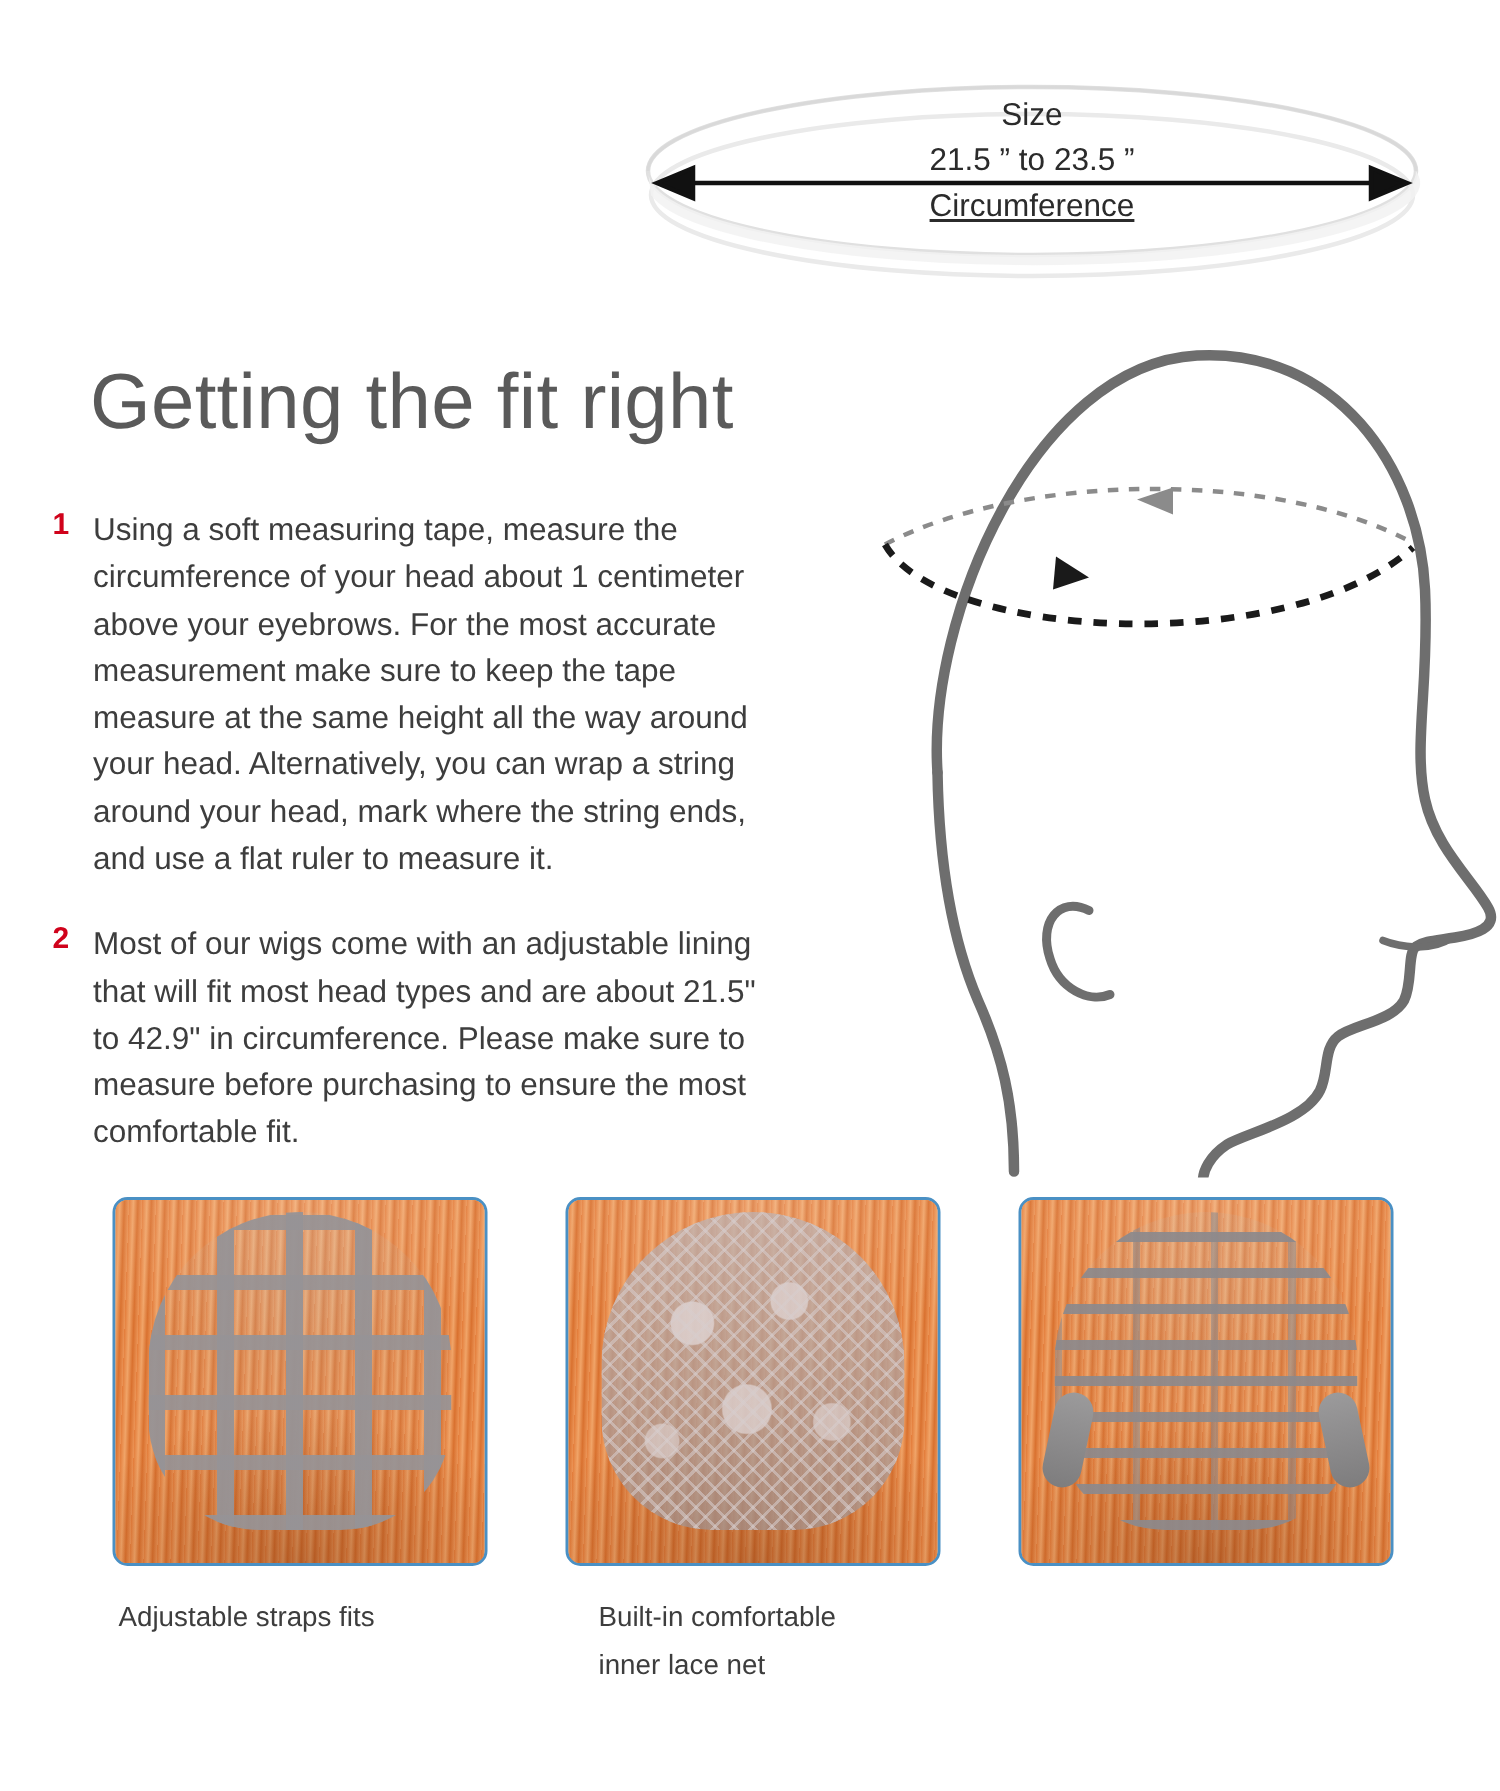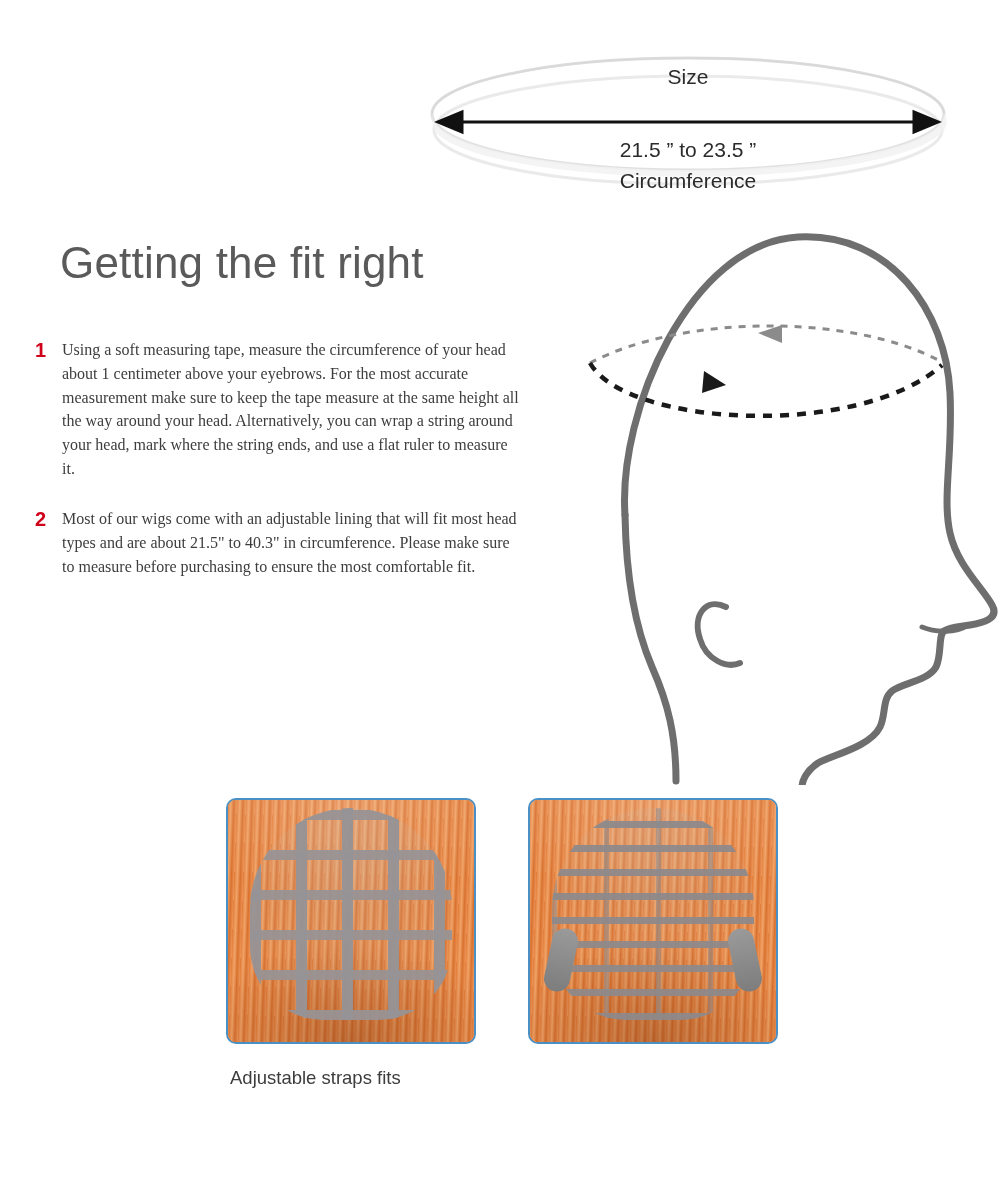--- a/index.html
+++ b/index.html
@@ -33,29 +33,29 @@
     position: absolute;
     left: 0;
     top: 10px;
     width: 520px;
     text-align: center;
     font-size: 21px;
     color: #2b2b2b;
     line-height: 1.45;
   }
   .band-text .line-size { display: block; }
-  .band-text .line-range { display: block; margin-top: 43px; }
-  .band-text .line-circ { display: block; }
+  .band-text .line-range { display: block; }
+  .band-text .line-circ { display: block; text-decoration: underline; }
 
   
   .headline {
     position: absolute;
     left: 60px;
     top: 238px;
-    font-size: 44px;
+    font-size: 52px;
     font-weight: normal;
     color: #5a5a5a;
     letter-spacing: 0.2px;
     margin: 0;
   }
   .steps {
     position: absolute;
     left: 30px;
     top: 338px;
     width: 490px;
@@ -67,24 +67,23 @@
   }
   .step-num {
     position: absolute;
     left: 5px;
     top: 1px;
     color: #d0021b;
     font-weight: bold;
     font-size: 20px;
   }
   .step-text {
-    font-size: 16px;
+    font-size: 21px;
     line-height: 1.49;
     color: #3d3d3d;
-    font-family: Liberation Serif, serif;
   }
 
   
   .head-wrap {
     position: absolute;
     left: 530px;
     top: 215px;
     width: 470px;
     height: 570px;
   }
@@ -227,21 +226,21 @@
 
 <h1 class="headline">Getting the fit right</h1>
 
 <div class="steps">
   <div class="step">
     <span class="step-num">1</span>
     <div class="step-text">Using a soft measuring tape, measure the circumference of your head about 1 centimeter above your eyebrows. For the most accurate measurement make sure to keep the tape measure at the same height all the way around your head. Alternatively, you can wrap a string around your head, mark where the string ends, and use a flat ruler to measure it.</div>
   </div>
   <div class="step">
     <span class="step-num">2</span>
-    <div class="step-text">Most of our wigs come with an adjustable lining that will fit most head types and are about 21.5" to 40.3" in circumference. Please make sure to measure before purchasing to ensure the most comfortable fit.</div>
+    <div class="step-text">Most of our wigs come with an adjustable lining that will fit most head types and are about 21.5" to 42.9" in circumference. Please make sure to measure before purchasing to ensure the most comfortable fit.</div>
   </div>
 </div>
 
 <div class="head-wrap">
   <svg width="470" height="570" viewBox="0 0 470 570" aria-hidden="true">
     <g fill="none" stroke="#6e6e6e" stroke-width="7" stroke-linecap="round" stroke-linejoin="round">
 
       <path d="M95,300
                C 88,196 160,28 268,22
                C 360,17 416,96 420,178
@@ -284,20 +283,35 @@
         <div class="cap-dome">
             <div class="dome-straps"></div>
           </div>
       </div>
     </div>
     <div class="card-caption">
       <div>Adjustable straps fits</div>
     </div>
   </div>
 
+  <div class="card">
+    <div class="card-frame">
+      <div class="wig">
+        <div class="hair-base"></div>
+        <div class="hair-shadow"></div>
+        <div class="cap-dome">
+            <div class="dome-lace"></div>
+          </div>
+      </div>
+    </div>
+    <div class="card-caption cap-2">
+      <div>Built-in comfortable</div>
+      <div>inner lace net</div>
+    </div>
+  </div>
 
   <div class="card">
     <div class="card-frame">
       <div class="wig">
         <div class="hair-base"></div>
         <div class="hair-shadow"></div>
         <div class="cap-dome">
             <div class="dome-wefts"></div>
           </div>
         <div class="pad-left"></div>

